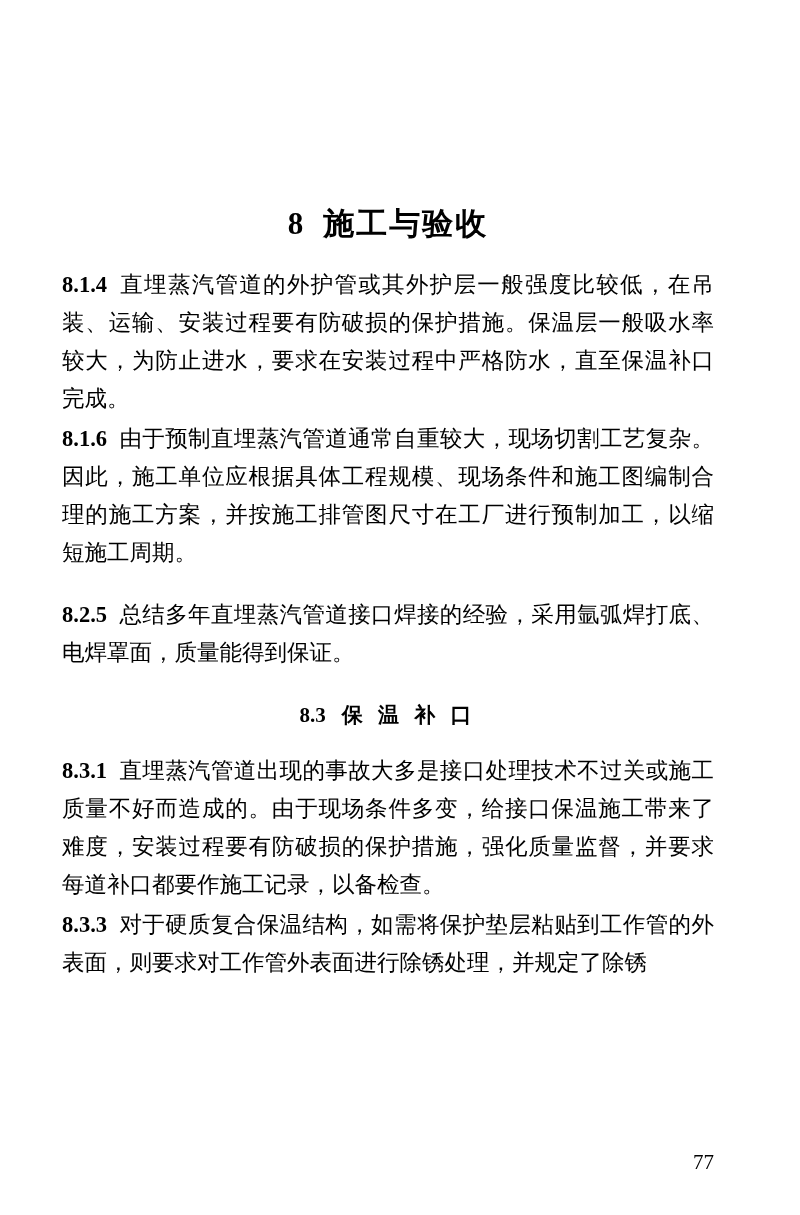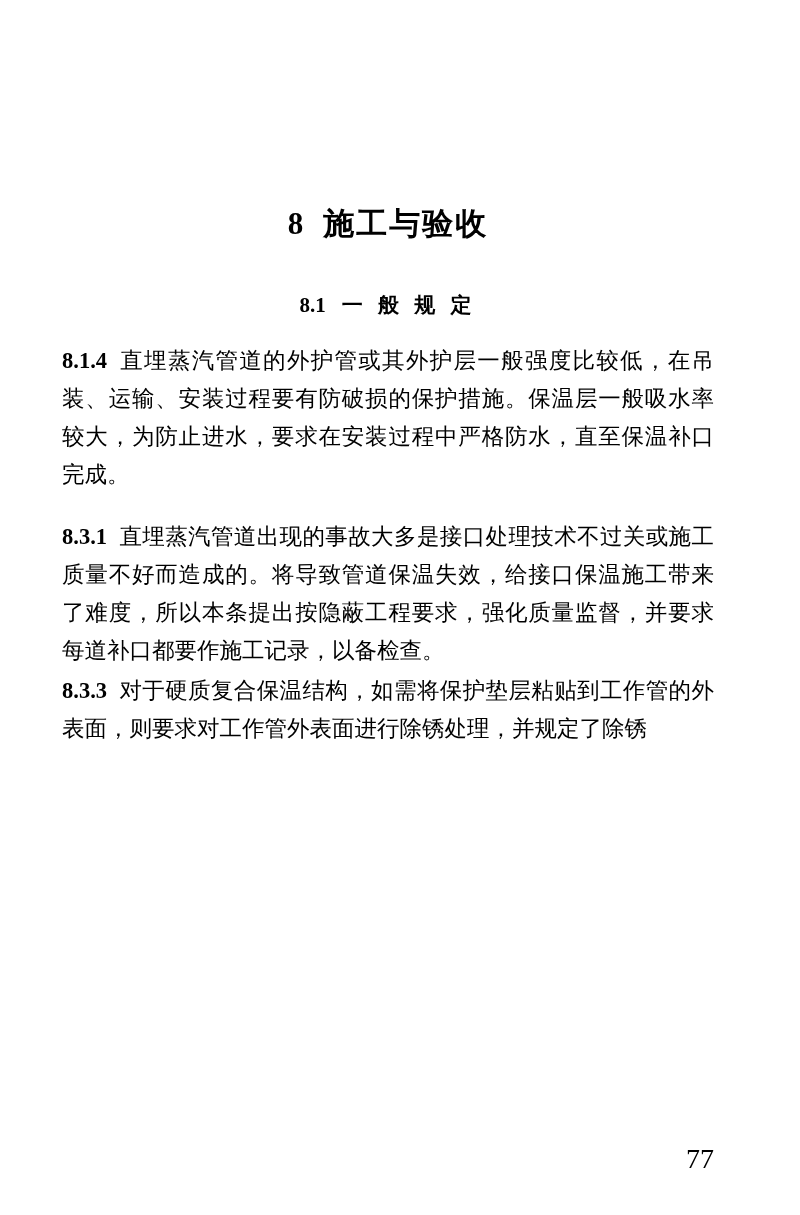--- a/index.html
+++ b/index.html
@@ -68,48 +68,54 @@
     text-indent: 45px;
   }
   .clause-no {
     font-weight: bold;
     margin-right: 12px;
   }
   .page-number {
     position: absolute;
     right: 62px;
     bottom: 40px;
-    font-size: 28px;
+    font-size: 21px;
     font-family: "Liberation Serif", serif;
   }
 </style>
 </head>
 <body>
 
 <div class="page">
 
   <h1 class="chapter-title">
     <span class="num">8</span><span class="txt">施工与验收</span>
   </h1>
 
-  <h2 class="section-title sec-1">
-    <span class="sn">8.1</span><span class="st">一 般 规 定</span>
-  </h2>
 
   <p class="body first-para">
     <span class="clause-no">8.1.4</span><span>直埋蒸汽管道的外护管或其外护层一般强度比较低，在吊装、运输、安装过程要有防破损的保护措施。保温层一般吸水率较大，为防止进水，要求在安装过程中严格防水，直至保温补口完成。</span>
   </p>
 
-
-
-
+  <p class="body para-gap">
+    <span class="clause-no">8.1.6</span><span>由于预制直埋蒸汽管道通常自重较大，现场切割工艺复杂。因此，施工单位应根据具体工程规模、现场条件和施工图编制合理的施工方案，并按施工排管图尺寸在工厂进行预制加工，以缩短施工周期。</span>
+  </p>
 
 
   <p class="body first-para">
-    <span class="clause-no">8.3.1</span><span>直埋蒸汽管道出现的事故大多是接口处理技术不过关或施工质量不好而造成的。将导致管道保温失效，给接口保温施工带来了难度，所以本条提出按隐蔽工程要求，强化质量监督，并要求每道补口都要作施工记录，以备检查。</span>
+    <span class="clause-no">8.2.5</span><span>总结多年直埋蒸汽管道接口焊接的经验，采用氩弧焊打底、电焊罩面，质量能得到保证。</span>
+  </p>
+
+
+  <h2 class="section-title sec-3">
+    <span class="sn">8.3</span><span class="st">保 温 补 口</span>
+  </h2>
+
+  <p class="body first-para">
+    <span class="clause-no">8.3.1</span><span>直埋蒸汽管道出现的事故大多是接口处理技术不过关或施工质量不好而造成的。由于现场条件多变，给接口保温施工带来了难度，安装过程要有防破损的保护措施，强化质量监督，并要求每道补口都要作施工记录，以备检查。</span>
   </p>
 
   <p class="body para-gap">
     <span class="clause-no">8.3.3</span><span>对于硬质复合保温结构，如需将保护垫层粘贴到工作管的外表面，则要求对工作管外表面进行除锈处理，并规定了除锈</span>
   </p>
 
   <div class="page-number">77</div>
 
 </div>
 

